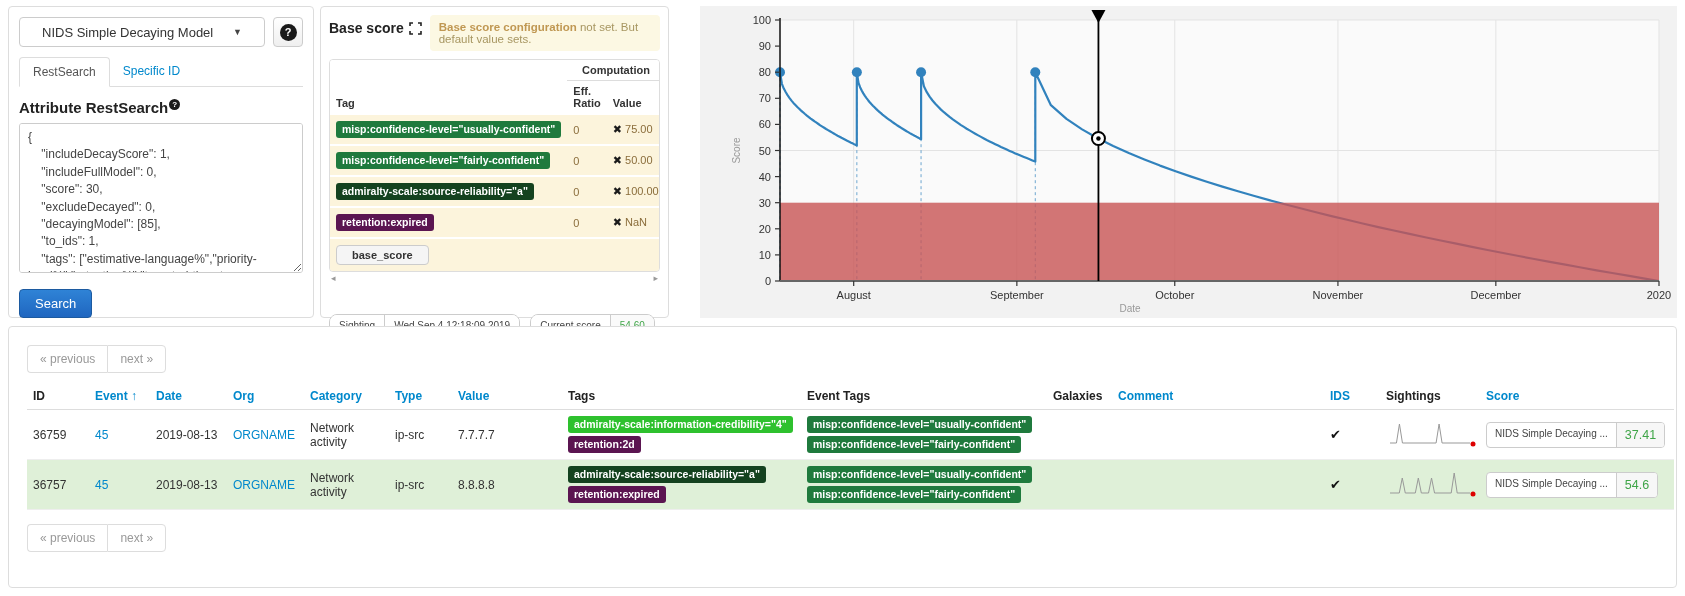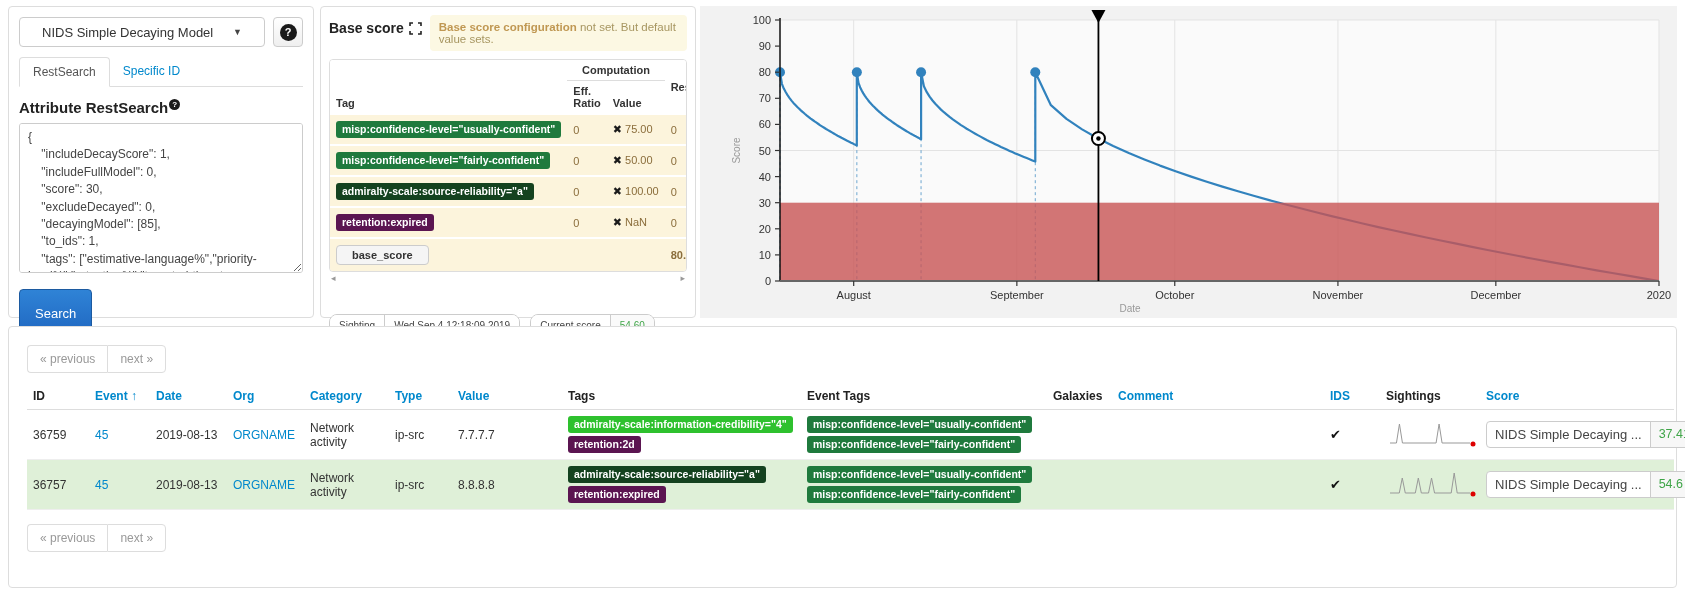--- a/index.html
+++ b/index.html
@@ -21,24 +21,24 @@
   .tabs { display:flex; margin-top:10px; border-bottom:1px solid #ddd; }
   .tab { padding:7px 13px; font-size:12px; cursor:pointer; }
   .tab.active { border:1px solid #ddd; border-bottom:1px solid #fff; border-radius:4px 4px 0 0; margin-bottom:-1px; color:#555; background:#fff; }
   .tab.inactive { color:#0088cc; }
   .rs-heading { margin:12px 0 7px 0; font-size:15px; font-weight:bold; color:#222; }
   .sup-q { display:inline-flex; width:11px; height:11px; border-radius:50%; background:#1a1a1a; color:#fff; font-size:8px; font-weight:bold;
     align-items:center; justify-content:center; vertical-align:top; margin-left:1px; }
   .query-area { width:100%; height:150px; border:1px solid #ccc; border-radius:3px; font-family:"Liberation Sans","DejaVu Sans",sans-serif;
     font-size:12px; line-height:1.45; color:#444; padding:5px 8px; resize:both; overflow-y:scroll; white-space:pre-wrap; }
   .search-btn { margin-top:12px; background:linear-gradient(#2f83d6,#1f66c0); color:#fff; border:1px solid #1c5aa0; border-radius:4px;
-    font-size:13px; padding:16px 15px; cursor:pointer; }
+    font-size:13px; padding:6px 15px; cursor:pointer; }
 
   
-  .mid-panel { left:320px; top:6px; width:376px; height:312px; padding:8px; }
+  .mid-panel { left:320px; top:6px; width:349px; height:312px; padding:8px; }
   .bs-header { display:flex; align-items:flex-start; gap:8px; }
   .bs-title { font-size:14px; font-weight:bold; color:#222; white-space:nowrap; display:flex; align-items:center; gap:5px; padding-top:5px;}
   .expand-icon { cursor:pointer; display:inline-flex; }
   .bs-alert { flex:1; background:#fcf8e3; border-radius:4px; padding:6px 9px; font-size:11.5px; color:#a79661; }
   .bs-alert b { color:#c09853; }
   .bs-tablewrap { border:1px solid #ddd; border-radius:4px; margin-top:8px; overflow:hidden; }
   .bs-table { width:100%; border-collapse:collapse; font-size:11px; }
   .bs-table th { font-weight:bold; color:#333; padding:4px 6px; background:#fff; }
   .th-tag { text-align:left; vertical-align:bottom; }
   .th-comp { text-align:center; border-bottom:1px solid #ddd; }
@@ -72,21 +72,21 @@
   .pager button:last-child { border-radius:0 4px 4px 0; }
   .res-table { table-layout:fixed; width:1647px; border-collapse:collapse; font-size:12px; margin-top:10px; }
   .res-table th { text-align:left; font-weight:bold; padding:6px 6px; border-bottom:1px solid #ddd; color:#222; }
   .res-table th.sortable { color:#0088cc; cursor:pointer; }
   .res-table td { padding:6px 6px; vertical-align:middle; border-bottom:1px solid #eee; }
   .row-hl td { background:#dff0d8; }
   a.cell-link { color:#0088cc; text-decoration:none; cursor:pointer; }
   .tagstack { display:flex; flex-direction:column; align-items:flex-start; gap:3px; }
   .ids-check { font-size:13px; color:#111; }
   .score-box { display:inline-flex; border:1px solid #ccc; border-radius:4px; overflow:hidden; background:#fff; cursor:pointer; }
-  .score-model { padding:5px 8px; font-size:13px; color:#444; white-space:nowrap; }
+  .score-model { padding:5px 8px; font-size:10px; color:#444; white-space:nowrap; }
   .score-value { padding:5px 8px; font-size:12.5px; color:#3fa548; background:#f7f7f7; border-left:1px solid #ccc; }
   .res-footer { margin-top:18px; font-size:12px; color:#222; }
   .pager.bottom { margin-top:14px; }
 </style>
 </head>
 <body>
 
 <div class="stage">
 
   <div class="panel left-panel">

